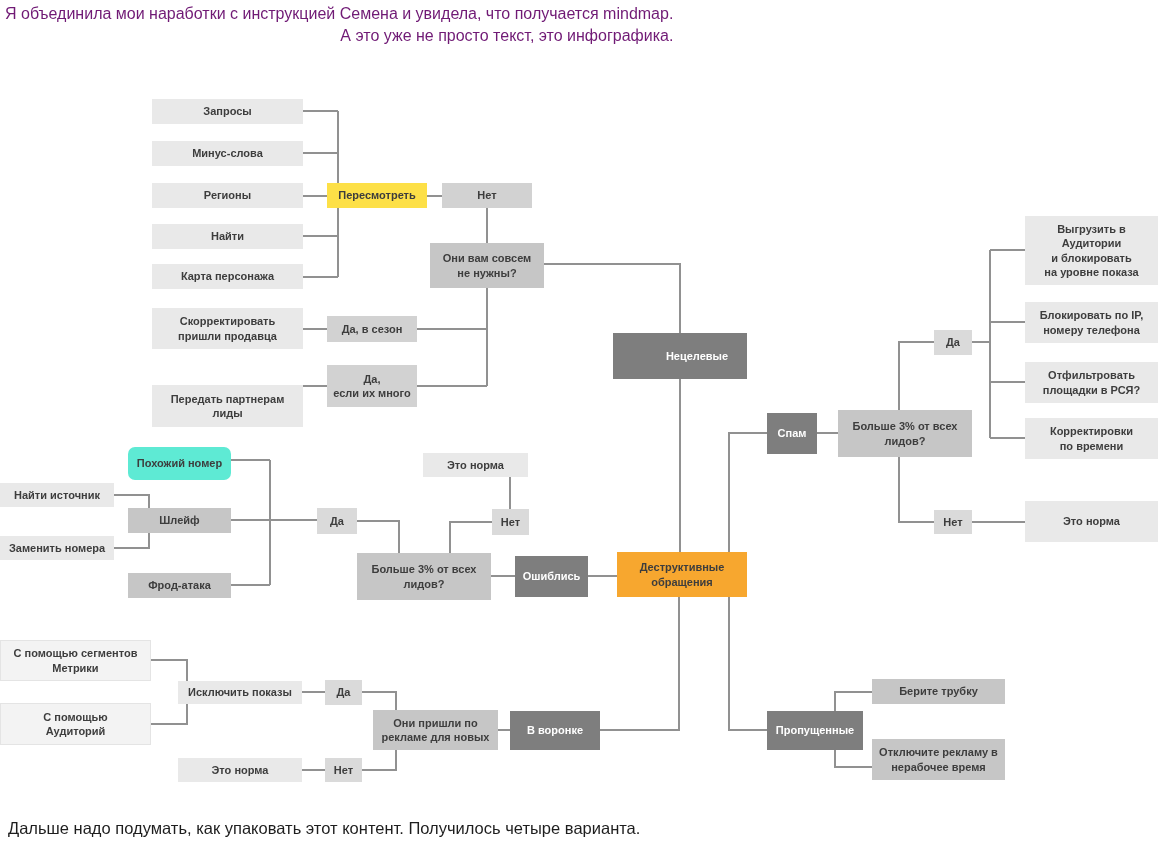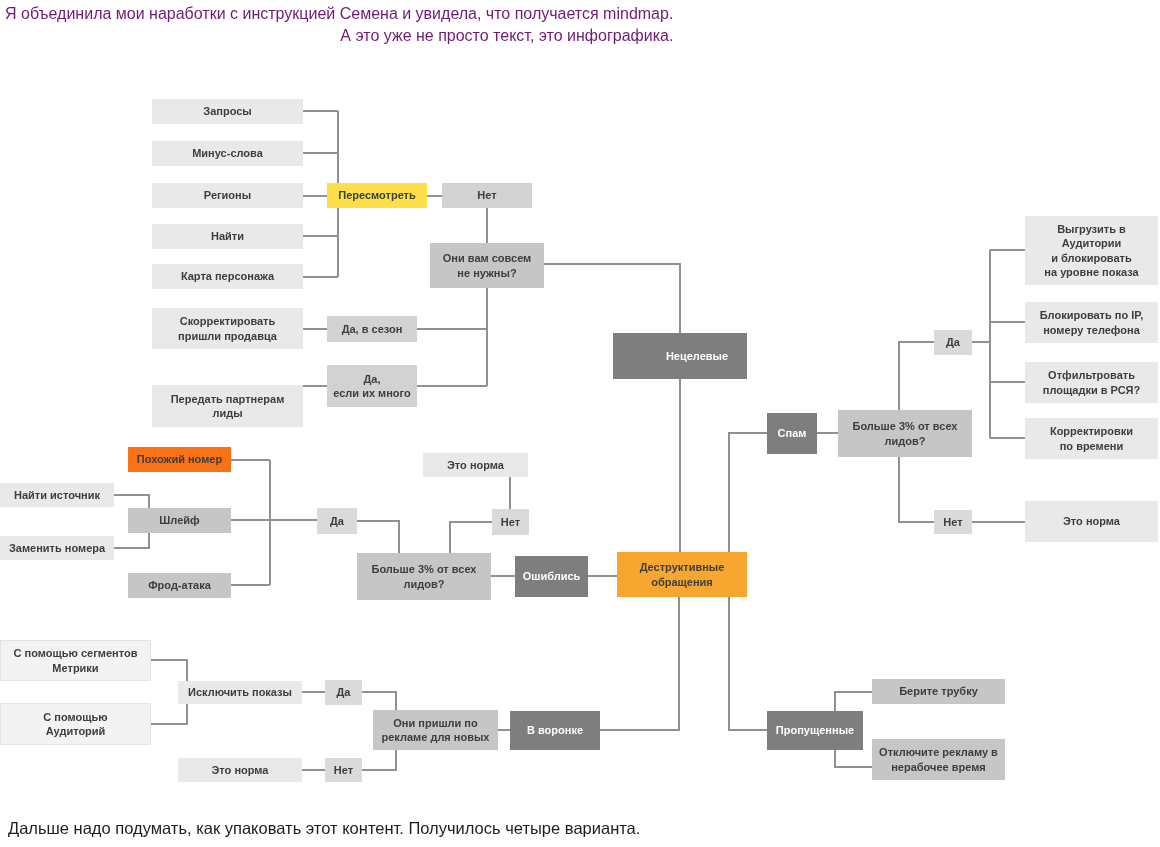--- a/index.html
+++ b/index.html
@@ -50,21 +50,21 @@
   <div class="node" style="left: 430px; top: 243px; width: 114px; height: 45px; background: rgb(198, 198, 198); color: rgb(61, 61, 61);" data-tone="mid2">Они вам совсем
 не нужны?</div>
   <div class="node" style="left: 152px; top: 308px; width: 151px; height: 41px; background: rgb(233, 233, 233); color: rgb(61, 61, 61);" data-tone="light">Скорректировать
 пришли продавца</div>
   <div class="node" style="left: 327px; top: 316px; width: 90px; height: 26px; background: rgb(210, 210, 210); color: rgb(61, 61, 61);" data-tone="mid">Да, в сезон</div>
   <div class="node" style="left: 152px; top: 385px; width: 151px; height: 42px; background: rgb(233, 233, 233); color: rgb(61, 61, 61);" data-tone="light">Передать партнерам
 лиды</div>
   <div class="node" style="left: 327px; top: 365px; width: 90px; height: 42px; background: rgb(210, 210, 210); color: rgb(61, 61, 61);" data-tone="mid">Да,
 если их много</div>
 
-  <div class="node" style="left: 128px; top: 447px; width: 103px; height: 25px; background: #f97316; color: rgb(61, 61, 61);" data-tone="mid2">Похожий номер</div>
+  <div class="node" style="left: 128px; top: 447px; width: 103px; height: 33px; background: #5eead4; color: rgb(61, 61, 61); border-radius: 7px;" data-tone="mid2">Похожий номер</div>
   <div class="node" style="left: 0px; top: 483px; width: 114px; height: 24px; background: rgb(233, 233, 233); color: rgb(61, 61, 61);" data-tone="light">Найти источник</div>
   <div class="node" style="left: 128px; top: 508px; width: 103px; height: 25px; background: rgb(198, 198, 198); color: rgb(61, 61, 61);" data-tone="mid2">Шлейф</div>
   <div class="node" style="left: 0px; top: 536px; width: 114px; height: 24px; background: rgb(233, 233, 233); color: rgb(61, 61, 61);" data-tone="light">Заменить номера</div>
   <div class="node" style="left: 128px; top: 573px; width: 103px; height: 25px; background: rgb(198, 198, 198); color: rgb(61, 61, 61);" data-tone="mid2">Фрод-атака</div>
   <div class="node" style="left: 317px; top: 508px; width: 40px; height: 26px; background: rgb(218, 218, 218); color: rgb(61, 61, 61);" data-tone="midlight">Да</div>
   <div class="node" style="left: 423px; top: 453px; width: 105px; height: 24px; background: rgb(233, 233, 233); color: rgb(61, 61, 61);" data-tone="light">Это норма</div>
   <div class="node" style="left: 492px; top: 509px; width: 37px; height: 26px; background: rgb(218, 218, 218); color: rgb(61, 61, 61);" data-tone="midlight">Нет</div>
   <div class="node" style="left: 357px; top: 553px; width: 134px; height: 47px; background: rgb(198, 198, 198); color: rgb(61, 61, 61);" data-tone="mid2">Больше 3% от всех
 лидов?</div>
   <div class="node" style="left: 515px; top: 556px; width: 73px; height: 41px; background: rgb(126, 126, 126); color: rgb(255, 255, 255);" data-tone="dark">Ошиблись</div>

